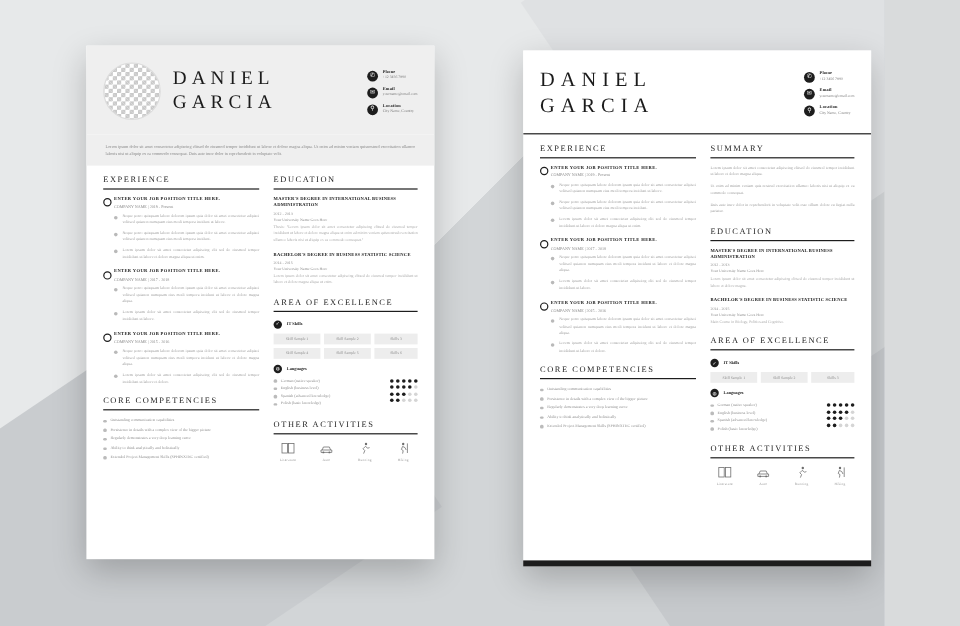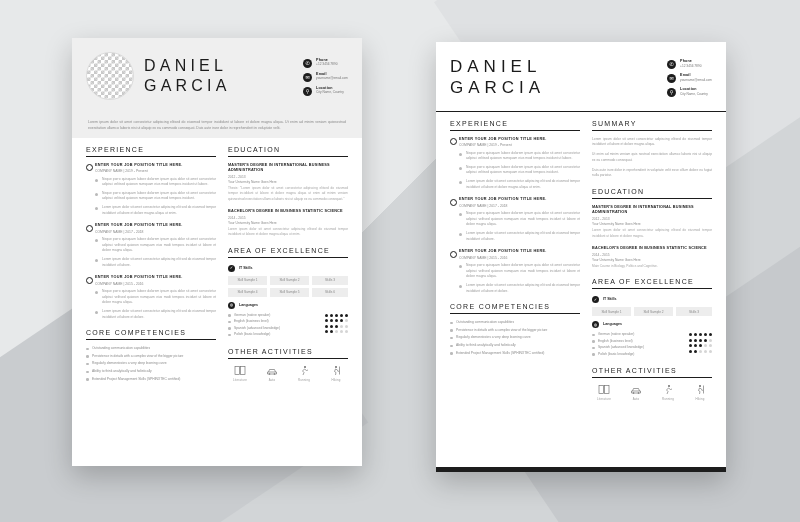--- a/index.html
+++ b/index.html
@@ -8,24 +8,25 @@
   }
   body {
     width: 800px;
     height: 522px;
     overflow: hidden;
     font-family: "Liberation Sans", sans-serif;
     background: #d9dbdc;
   }
   .stage {
     position: relative;
-    width: 800px;
+    width: 737px;
     height: 522px;
     background: linear-gradient(135deg, #e7e9ea 0%, #e7e9ea 45%, #d2d5d7 45%, #d2d5d7 100%);
     overflow: hidden;
+    font-family: Liberation Serif, serif;
   }
   .bg-band {
     position: absolute;
     background: #cfd2d4;
     transform: rotate(-34deg);
     transform-origin: center;
   }
   .band-a { left: -180px; top: 330px; width: 520px; height: 260px; background:#c9cccf; }
   .band-b { left: 470px; top: -180px; width: 560px; height: 300px; background:#dfe1e3; }
   .band-c { left: 560px; top: 300px; width: 420px; height: 320px; background:#c6c9cc; }

